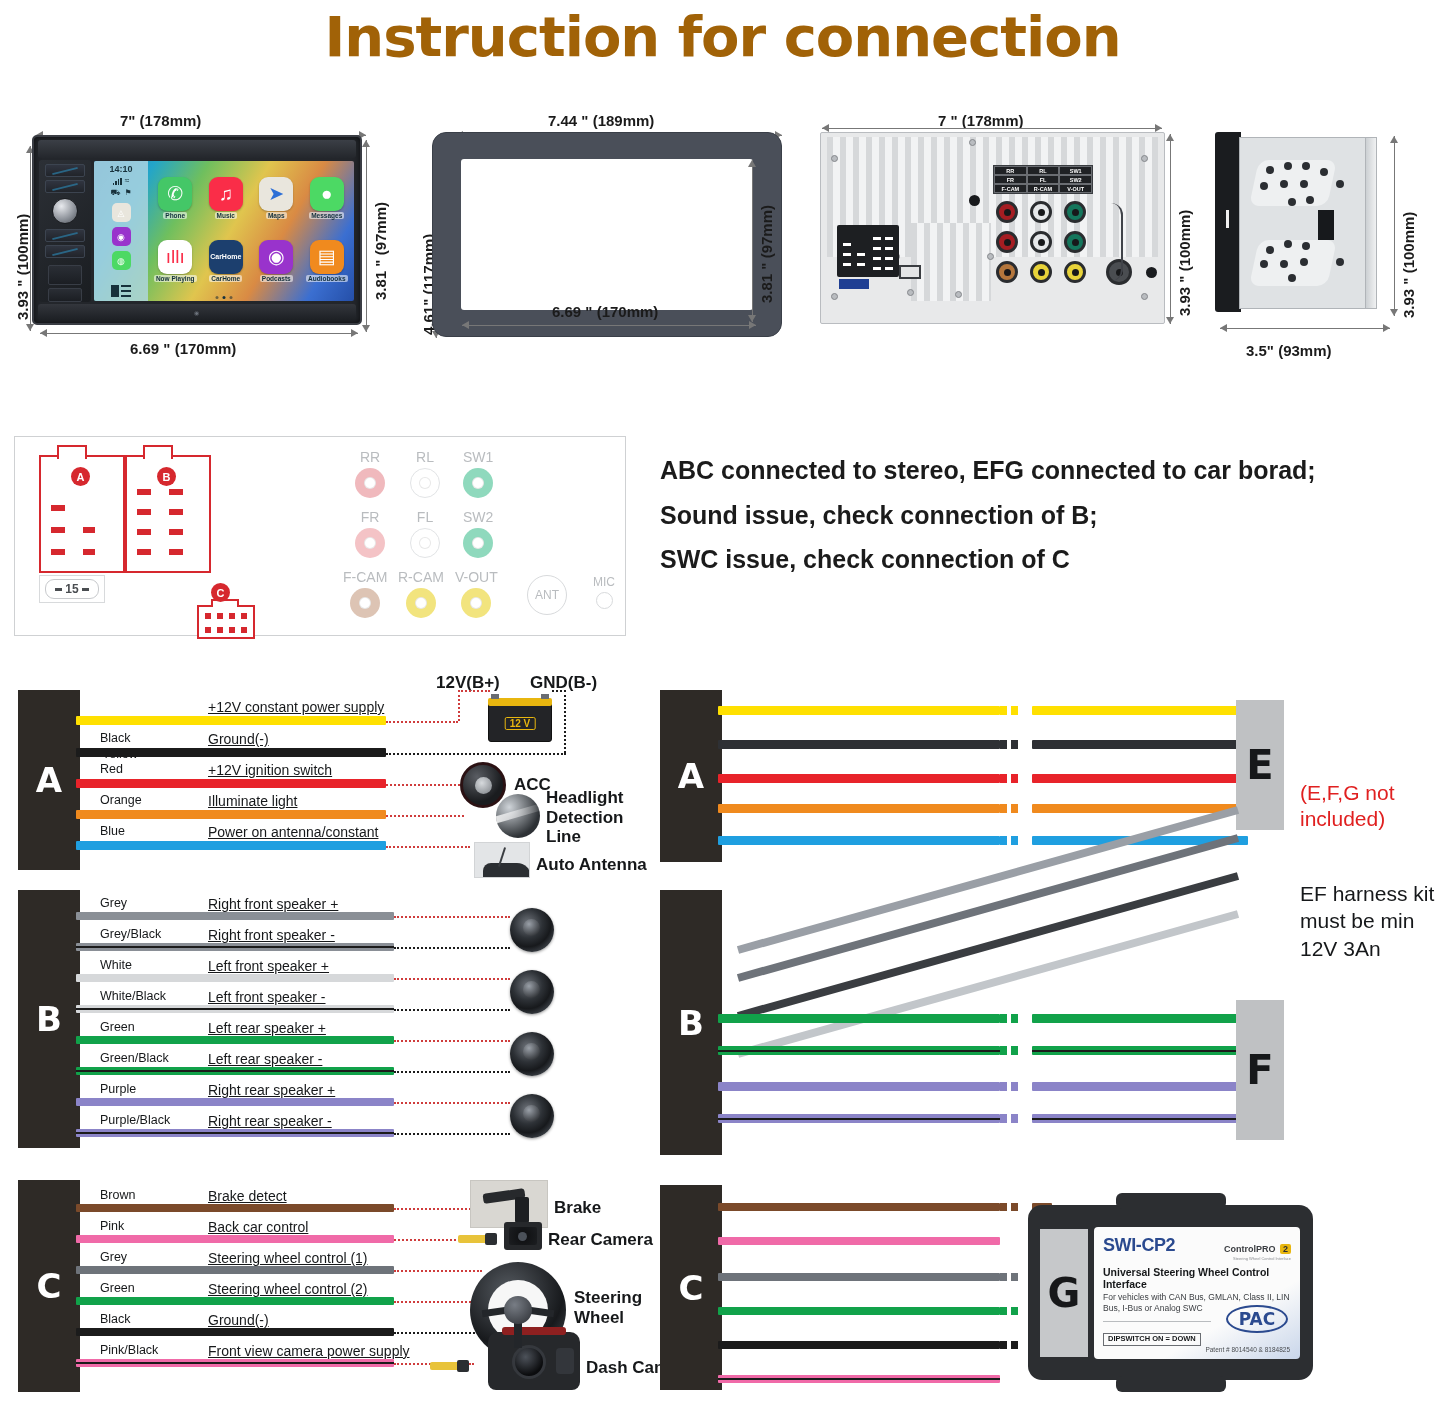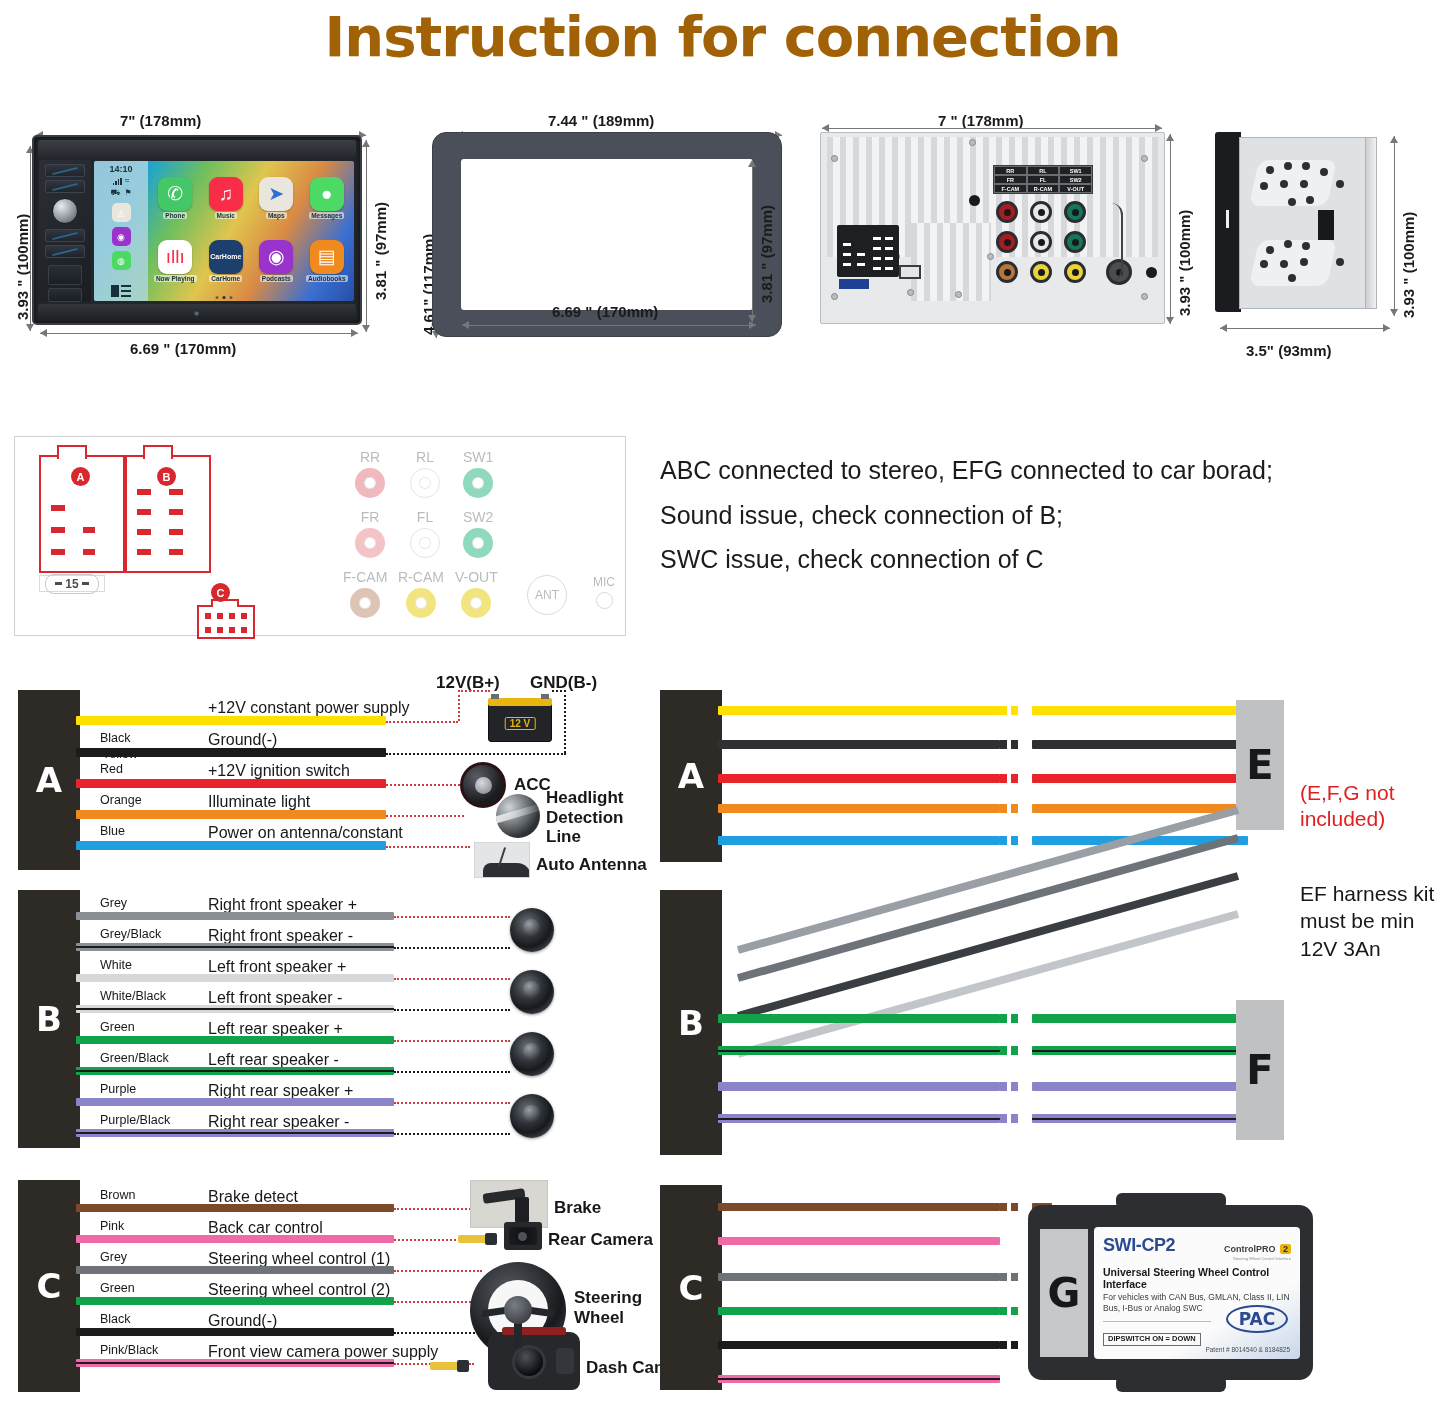--- a/index.html
+++ b/index.html
@@ -206,37 +206,37 @@
     border:1px solid rgba(0,0,0,.09); display:block; }
   .antcirc { position:absolute; width:40px; height:40px; border-radius:50%;
     border:1px solid #d8dadc; display:flex; align-items:center; justify-content:center;
     font-size:12px; color:#b9bcbf; }
   .micwrap { position:absolute; display:flex; flex-direction:column; align-items:center; gap:3px; }
   .micwrap .mlab { font-size:12px; color:#b9bcbf; }
   .micwrap .mcirc { width:17px; height:17px; border-radius:50%; border:1px solid #d8dadc; }
 
   .info-text { position:absolute; left:660px; top:448px; width:780px; }
   .info-text p { font-size:25px; color:#1b1b1b; line-height:1.78;
-    font-family: "Liberation Sans", sans-serif; }
+    font-family: "Liberation Sans", sans-serif; font-weight: bold; }
 
   
   .harness { position:absolute; }
   .hconn {
     position:absolute; background:#2e2a26; display:flex;
     align-items:center; justify-content:center;
     color:#fff; font-size:34px; font-weight:bold; font-family:"DejaVu Sans",sans-serif;
   }
   .hconn.grey { background:#bfc1c3; color:#16181a; }
   .wire { position:absolute; border-radius:1px; }
   .wire.striped::after {
     content:''; position:absolute; left:0; right:0; top:50%; height:2px;
     transform:translateY(-50%); background:#1b1b1b;
   }
   .wlabel { position:absolute; font-size:12.5px; color:#16181a; white-space:nowrap; }
-  .wdesc { position:absolute; font-size:16px; color:#16181a; white-space:nowrap; }
+  .wdesc { position:absolute; font-size:14px; color:#16181a; white-space:nowrap;text-decoration:underline; }
   .dotline { position:absolute; height:0;
     border-top:2px dotted #cf3c3c; }
   .dotline.blk { border-top-color:#1b1b1b; }
   .gapdots { position:absolute; display:flex; gap:4px; }
   .gapdots i { width:7px; display:block; }
 
   .acc-label { position:absolute; font-size:17px; font-weight:bold; color:#16181a;
     line-height:1.15; white-space:nowrap; }
 
   .battery { position:absolute; width:64px; height:40px; background:#232427;
@@ -610,21 +610,21 @@
   <div class="conn-badge" style="left:142px; top:30px;">B</div>
   <div class="pin" style="left:122px; top:52px; width:14px; height:6px"></div>
   <div class="pin" style="left:154px; top:52px; width:14px; height:6px"></div>
   <div class="pin" style="left:122px; top:72px; width:14px; height:6px"></div>
   <div class="pin" style="left:154px; top:72px; width:14px; height:6px"></div>
   <div class="pin" style="left:122px; top:92px; width:14px; height:6px"></div>
   <div class="pin" style="left:154px; top:92px; width:14px; height:6px"></div>
   <div class="pin" style="left:122px; top:112px; width:14px; height:6px"></div>
   <div class="pin" style="left:154px; top:112px; width:14px; height:6px"></div>
 
-  <div class="fusebox" style="left:24px; top:138px; width:66px; height:17px;">
+  <div class="fusebox" style="left:24px; top:138px; width:66px; height:28px;">
     <div class="fuseinner">
       <b></b>
         <span>15</span>
         <b></b>
     </div>
   </div>
 
   <div class="conn-badge" style="left:196px; top:146px;">C</div>
   <div class="conn-outline" style="left:182px; top:168px; width:58px; height:34px;"></div>
   <div class="conn-outline" style="left:196px; top:162px; width:28px; height:8px; border-bottom:none;"></div>

